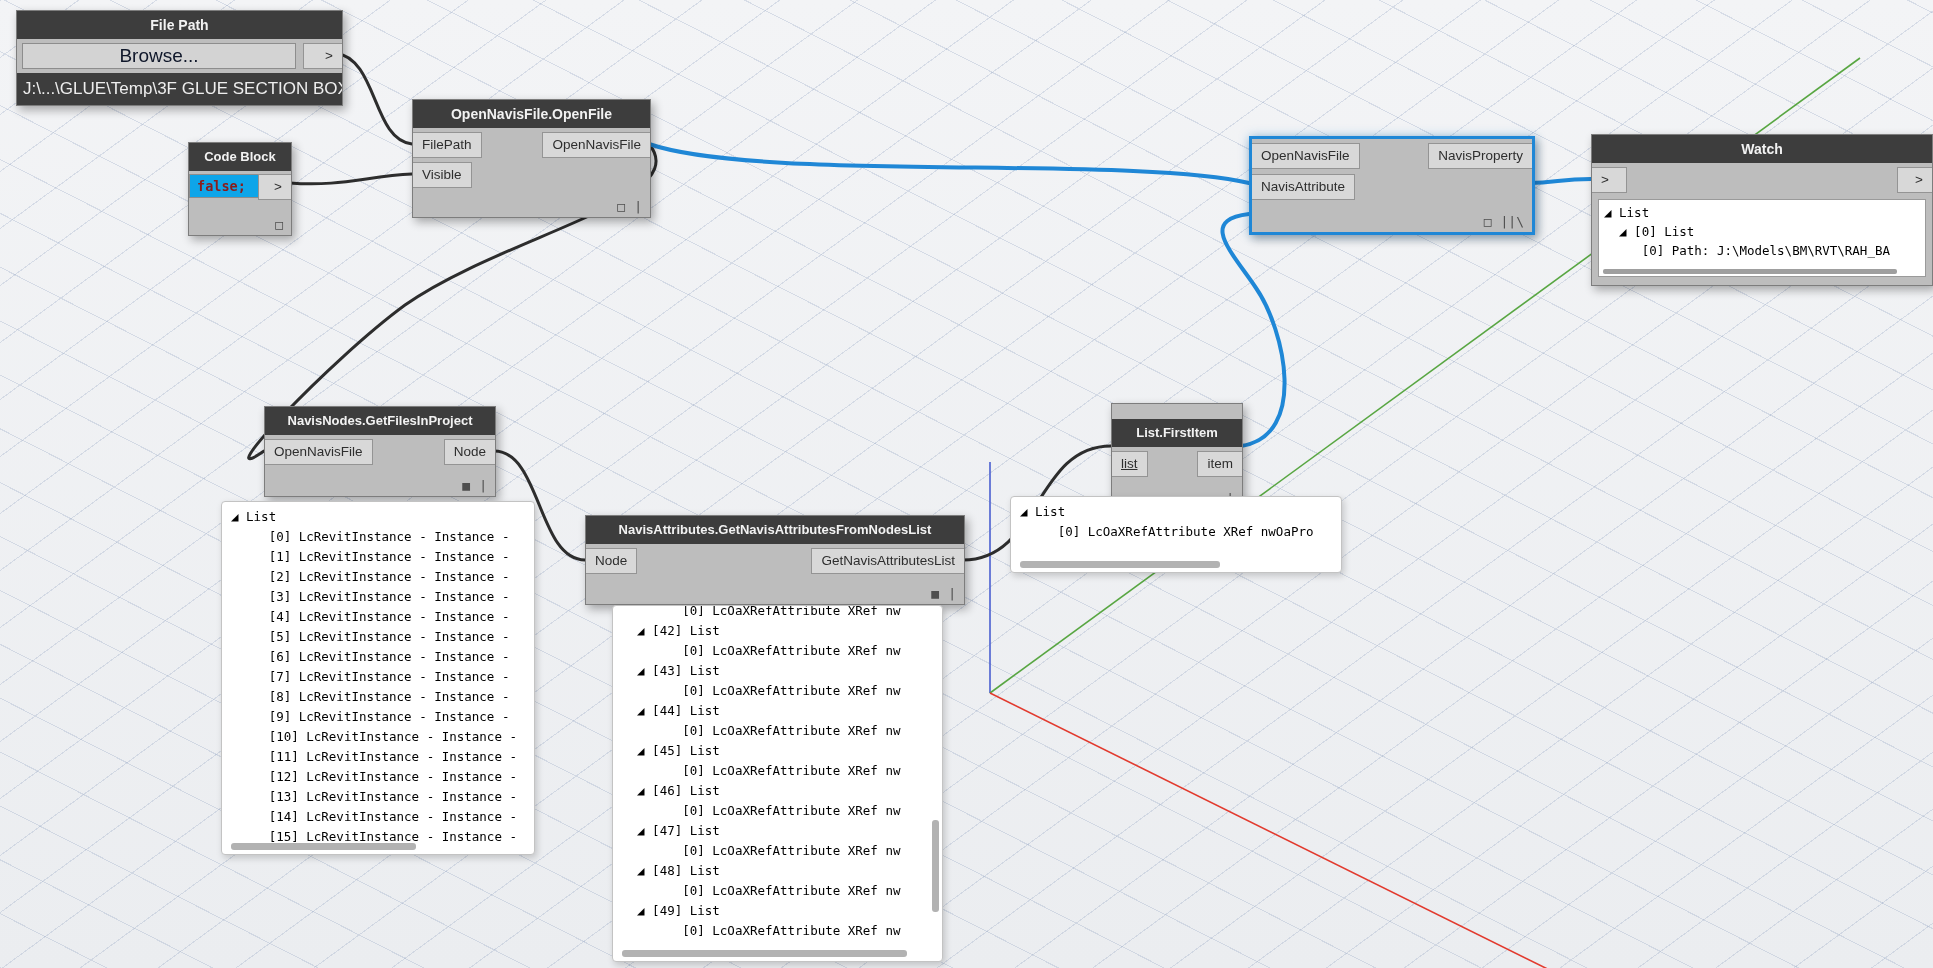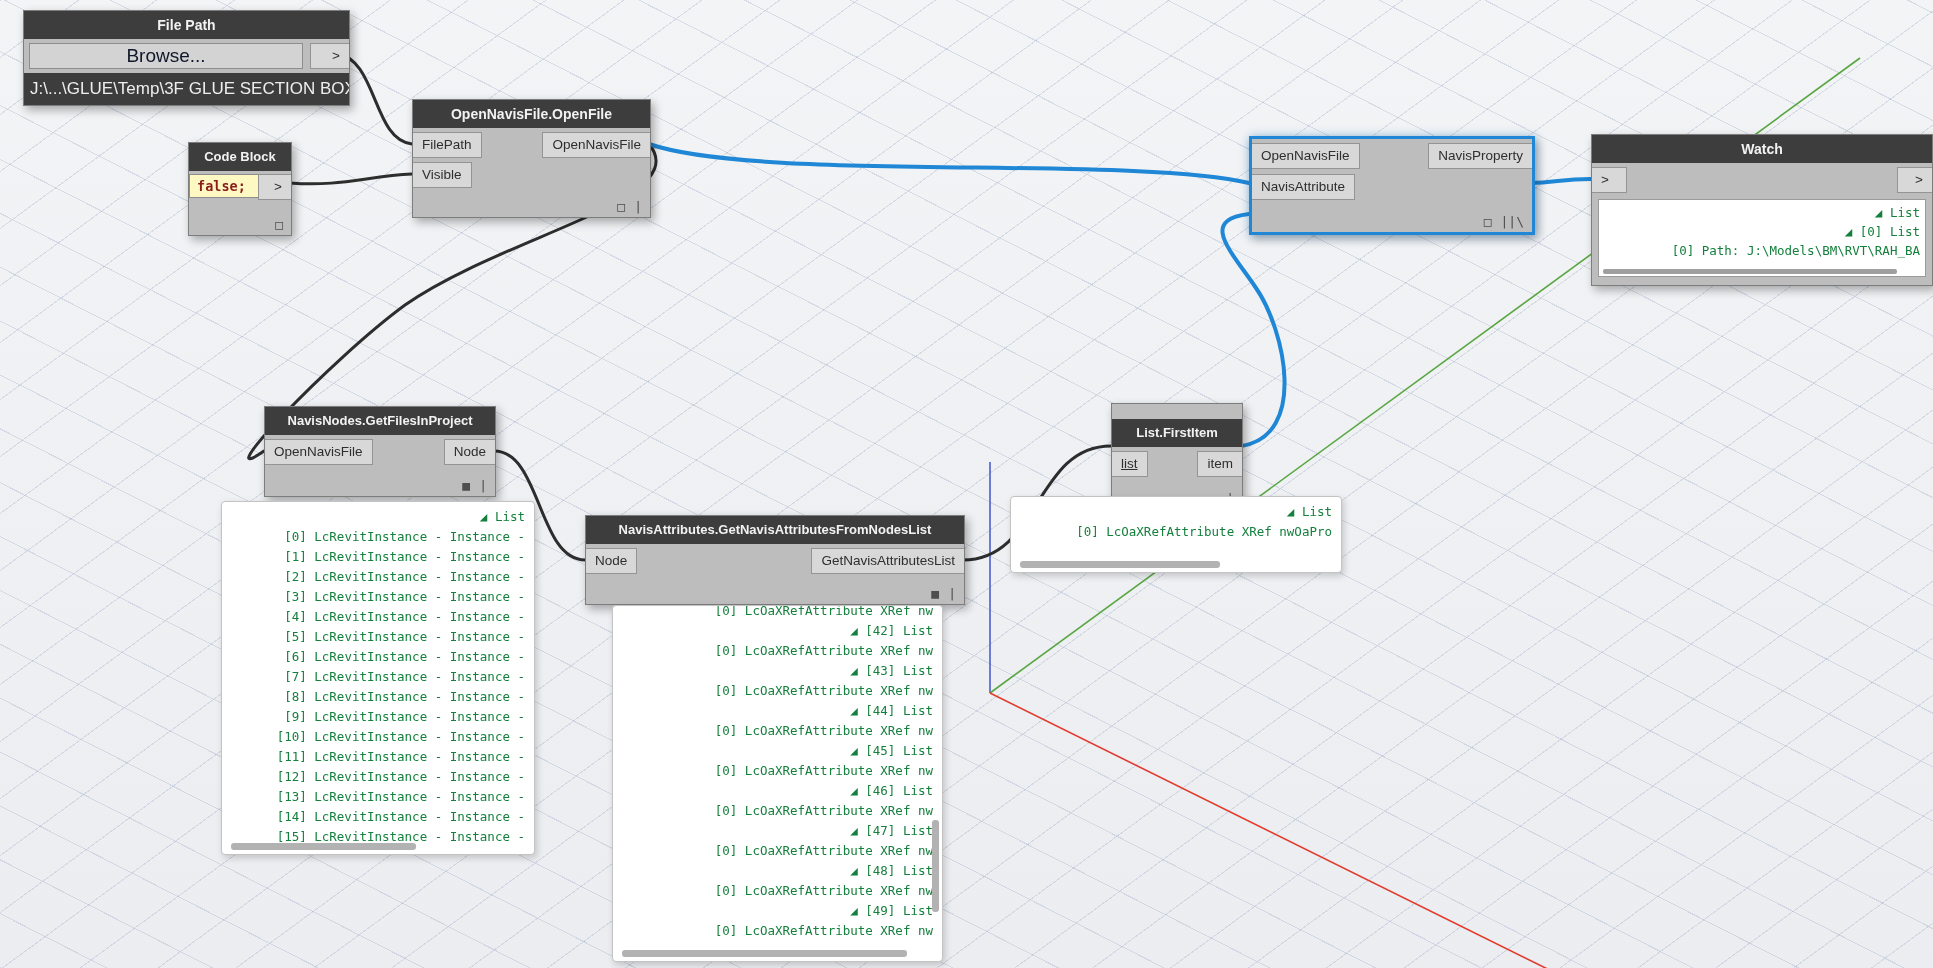--- a/index.html
+++ b/index.html
@@ -27,30 +27,30 @@
         font-size:13.5px;color:#2e2e2e;line-height:24px;padding:0 9px;white-space:nowrap;}
   .port.in{left:0;border-left:none;}
   .port.out{right:0;border-right:none;text-align:right;}
   .icons{position:absolute;right:8px;bottom:3px;font-size:13px;color:#4e4e4e;
          display:flex;gap:9px;font-family:"DejaVu Sans Mono",monospace;}
 
   .browse{position:absolute;left:5px;right:46px;top:4px;bottom:4px;background:#d3d3d3;
           border:1px solid #8d8d8d;text-align:center;font-size:19px;line-height:24px;color:#0f172a;}
   .pathbar{background:#3d3d3d;color:#eeeeee;font-size:17px;padding:6px 6px;
            white-space:nowrap;overflow:hidden;}
-  .codebox{position:absolute;left:0;top:3px;width:66px;background:#fef9c3;border:1px solid #8d8d8d;
+  .codebox{position:absolute;left:0;top:3px;width:66px;background:#0ea5e9;border:1px solid #8d8d8d;
            font-family:"DejaVu Sans Mono",monospace;font-size:13.5px;font-weight:bold;
            color:#8a1c1c;padding:3px 7px;}
   .cb-out{top:3px;}
 
   .preview{position:absolute;background:#ffffff;border:1px solid #c3c3c3;border-radius:4px;
            box-shadow:2px 3px 7px rgba(0,0,0,.18);overflow:hidden;}
   .prows{padding:5px 9px;}
   .prow{font-family:"DejaVu Sans Mono",monospace;font-size:12.5px;line-height:20px;
-        white-space:pre;color:#15803d;text-align:right;}
+        white-space:pre;color:#000000;}
   .hscroll{position:absolute;bottom:4px;left:9px;height:7px;background:#b2b2b2;border-radius:3px;}
   .vscroll{position:absolute;right:3px;width:7px;background:#b2b2b2;border-radius:3px;}
 
   .watch-content{position:absolute;left:6px;right:6px;top:36px;bottom:8px;background:#ffffff;
                  border:1px solid #9a9a9a;overflow:hidden;}
   .watch-content .prows{padding:3px 5px;}
   .watch-content .prow{line-height:19px;font-size:12.5px;}
   .watch-scroll{position:absolute;bottom:2px;left:4px;right:28px;height:5px;
                 background:#9f9f9f;border-radius:2px;}
 </style>
@@ -72,21 +72,21 @@
     <path class="wire black" d="M 335 53 C 378 58, 372 140, 412 144"></path>
     <path class="wire black" d="M 290 183 C 340 187, 368 176, 412 174"></path>
     <path class="wire black" d="M 649 144 C 695 200, 505 235, 405 305 C 330 360, 205 492, 264 451"></path>
     <path class="wire black" d="M 494 451 C 541 451, 538 560, 585 560"></path>
     <path class="wire black" d="M 963 560 C 1040 560, 1035 446, 1111 446"></path>
     <path class="wire blue" d="M 649 144 C 760 182, 1130 155, 1249 183"></path>
     <path class="wire blue" d="M 1241 446 C 1308 436, 1285 330, 1256 288 C 1232 252, 1198 220, 1249 214"></path>
     <path class="wire blue" d="M 1529 183 C 1556 183, 1560 179, 1591 179"></path>
   </svg>
 
-  <div class="node" style="left:23px;top:10px;width:325px;">
+  <div class="node" style="left:16px;top:10px;width:325px;">
     <div class="hdr">File Path</div>
     <div class="body" style="height:34px;">
       <div class="browse">Browse...</div>
       <div class="port out" style="top:4px;width:20px;">&gt;</div>
     </div>
     <div class="pathbar">J:\...\GLUE\Temp\3F GLUE SECTION BOX.nwc</div>
   </div>
 
   <div class="node" style="left:188px;top:142px;width:102px;">
     <div class="hdr" style="font-size:13px;">Code Block</div>

